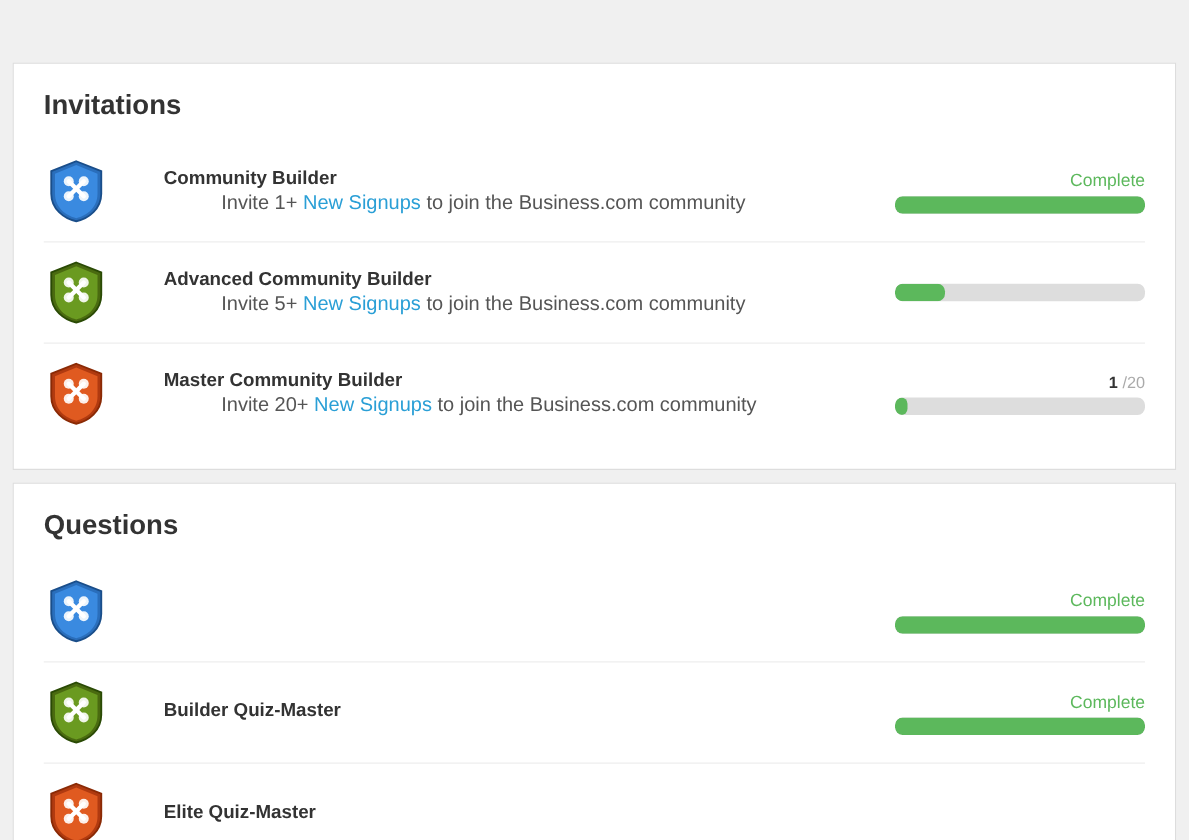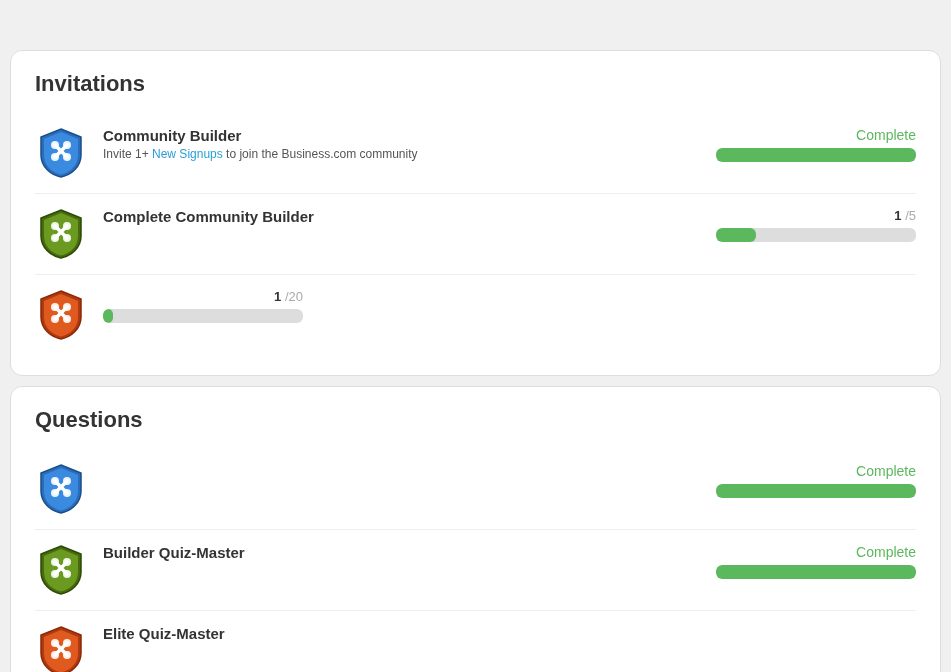--- a/index.html
+++ b/index.html
@@ -21,55 +21,58 @@
     }
     .page-subtitle {
       font-size: 13px;
       color: #666;
       margin-top: 4px;
     }
     .section-card {
       background: #fff;
       margin: 10px 10px 10px 10px;
       border: 1px solid #ddd;
-      border-radius: 12px;
+      border-radius: 0;
       padding: 20px 24px;
     }
     .section-title {
       font-size: 22px;
       font-weight: bold;
       color: #333;
       margin-bottom: 16px;
     }
     .badge-row {
       display: flex;
+      align-items: center;
       padding: 14px 0;
       border-bottom: 1px solid #eee;
+      gap: 28px;
     }
     .badge-row:last-child {
       border-bottom: none;
     }
     .badge-icon {
       width: 52px;
       height: 52px;
       margin-right: 16px;
       flex-shrink: 0;
     }
     .badge-info {
       flex: 1;
     }
     .badge-name {
       font-size: 15px;
       font-weight: bold;
       color: #333;
       margin-bottom: 3px;
     }
     .badge-description {
-      font-size: 12px;
+      font-size: 16px;
       color: #555;
+      margin-left: 46px;
     }
     .badge-description a, .badge-link {
       color: #2a9fd6;
       text-decoration: none;
     }
     .badge-progress {
       width: 200px;
       flex-shrink: 0;
       text-align: right;
     }
@@ -142,40 +145,44 @@
     <path d="M26 2 L46 10 L46 28 C46 40 36 48 26 50 C16 48 6 40 6 28 L6 10 Z" fill="#4a6a10" stroke="#2a4a05" stroke-width="1.5"></path>
     <path d="M26 5 L43 12 L43 28 C43 38.5 35 45.5 26 47.5 C17 45.5 9 38.5 9 28 L9 12 Z" fill="#6a9a20"></path>
     <line x1="20" y1="18" x2="32" y2="30" stroke="white" stroke-width="3.5" stroke-linecap="round"></line>
     <line x1="32" y1="18" x2="20" y2="30" stroke="white" stroke-width="3.5" stroke-linecap="round"></line>
     <circle cx="20" cy="18" r="4" fill="white" opacity="0.9"></circle>
     <circle cx="32" cy="30" r="4" fill="white" opacity="0.9"></circle>
     <circle cx="32" cy="18" r="4" fill="white" opacity="0.9"></circle>
     <circle cx="20" cy="30" r="4" fill="white" opacity="0.9"></circle>
   </svg></div>
         <div class="badge-info">
-          <div class="badge-name">Complete Community Builder</div>
-        </div>
-        <div class="badge-progress">
-          <div class="progress-label"><span class="current">1</span> <span class="total">/5</span></div>
+          <div class="badge-name">Advanced Community Builder</div>
+          <div class="badge-description">Invite 5+ <a class="badge-link">New Signups</a> to join the Business.com community</div>
+        </div>
+        <div class="badge-progress">
           <div class="progress-bar-bg">
             <div class="progress-bar-fill" style="width: 20%;"></div>
           </div>
         </div>
       </div>
       <div class="badge-row">
         <div class="badge-icon"><svg viewBox="0 0 52 52" width="52" height="52">
     <path d="M26 2 L46 10 L46 28 C46 40 36 48 26 50 C16 48 6 40 6 28 L6 10 Z" fill="#b03a10" stroke="#8a2a05" stroke-width="1.5"></path>
     <path d="M26 5 L43 12 L43 28 C43 38.5 35 45.5 26 47.5 C17 45.5 9 38.5 9 28 L9 12 Z" fill="#e05a20"></path>
     <line x1="20" y1="18" x2="32" y2="30" stroke="white" stroke-width="3.5" stroke-linecap="round"></line>
     <line x1="32" y1="18" x2="20" y2="30" stroke="white" stroke-width="3.5" stroke-linecap="round"></line>
     <circle cx="20" cy="18" r="4" fill="white" opacity="0.9"></circle>
     <circle cx="32" cy="30" r="4" fill="white" opacity="0.9"></circle>
     <circle cx="32" cy="18" r="4" fill="white" opacity="0.9"></circle>
     <circle cx="20" cy="30" r="4" fill="white" opacity="0.9"></circle>
   </svg></div>
+        <div class="badge-info">
+          <div class="badge-name">Master Community Builder</div>
+          <div class="badge-description">Invite 20+ <a class="badge-link">New Signups</a> to join the Business.com community</div>
+        </div>
         <div class="badge-progress">
           <div class="progress-label"><span class="current">1</span> <span class="total">/20</span></div>
           <div class="progress-bar-bg">
             <div class="progress-bar-fill" style="width: 5%;"></div>
           </div>
         </div>
       </div>
     </div>
     <div class="section-card">
       <h2 class="section-title">Questions</h2>

